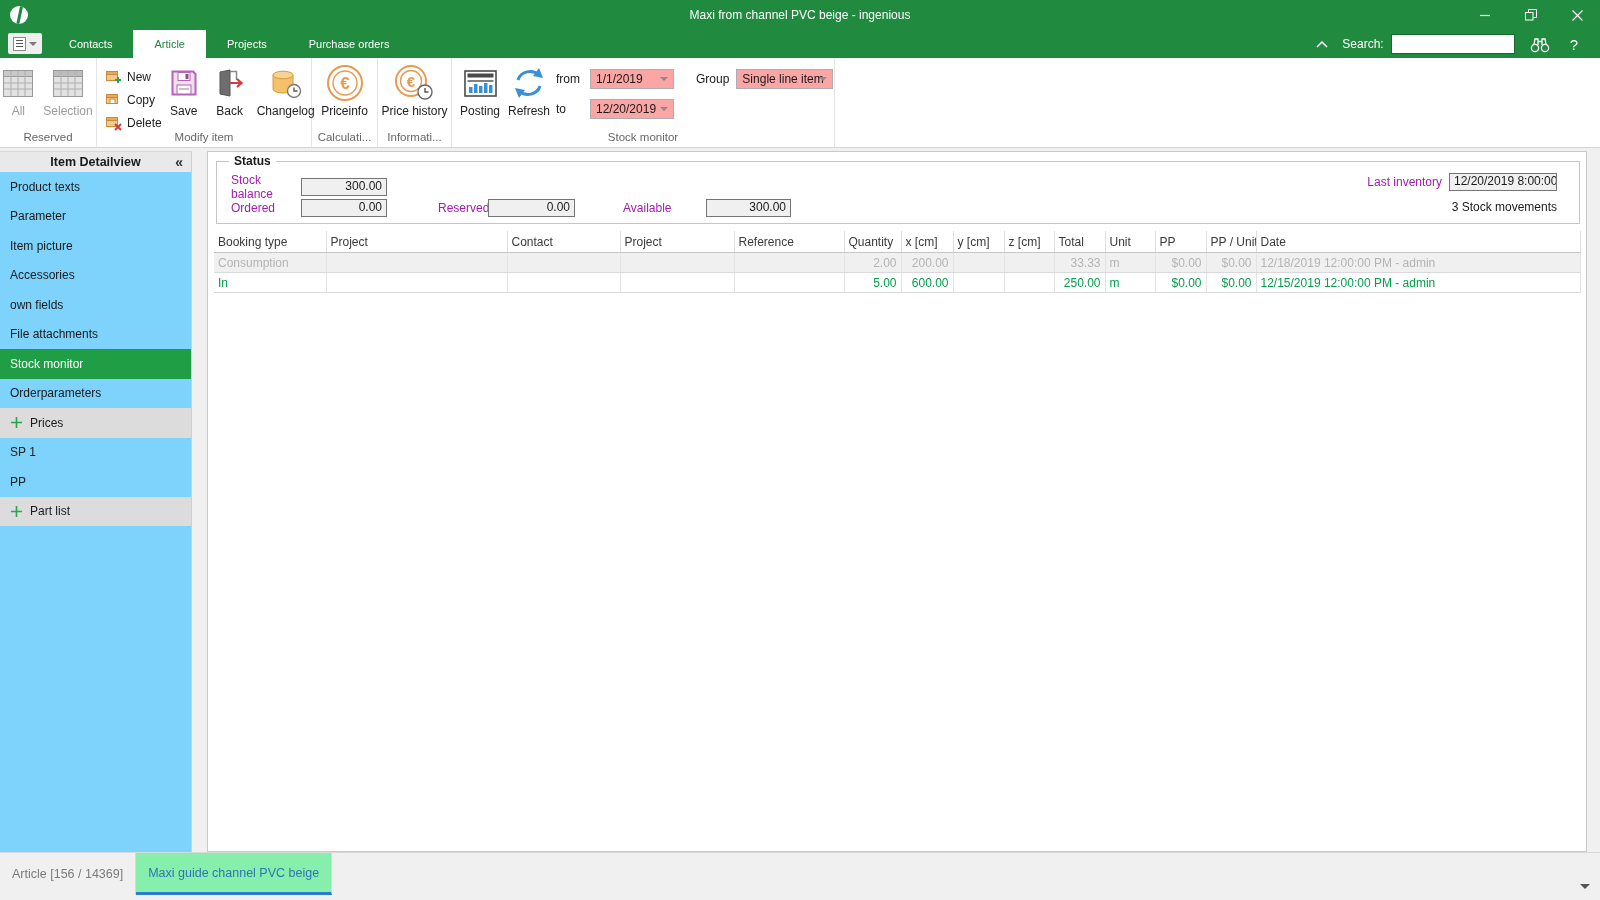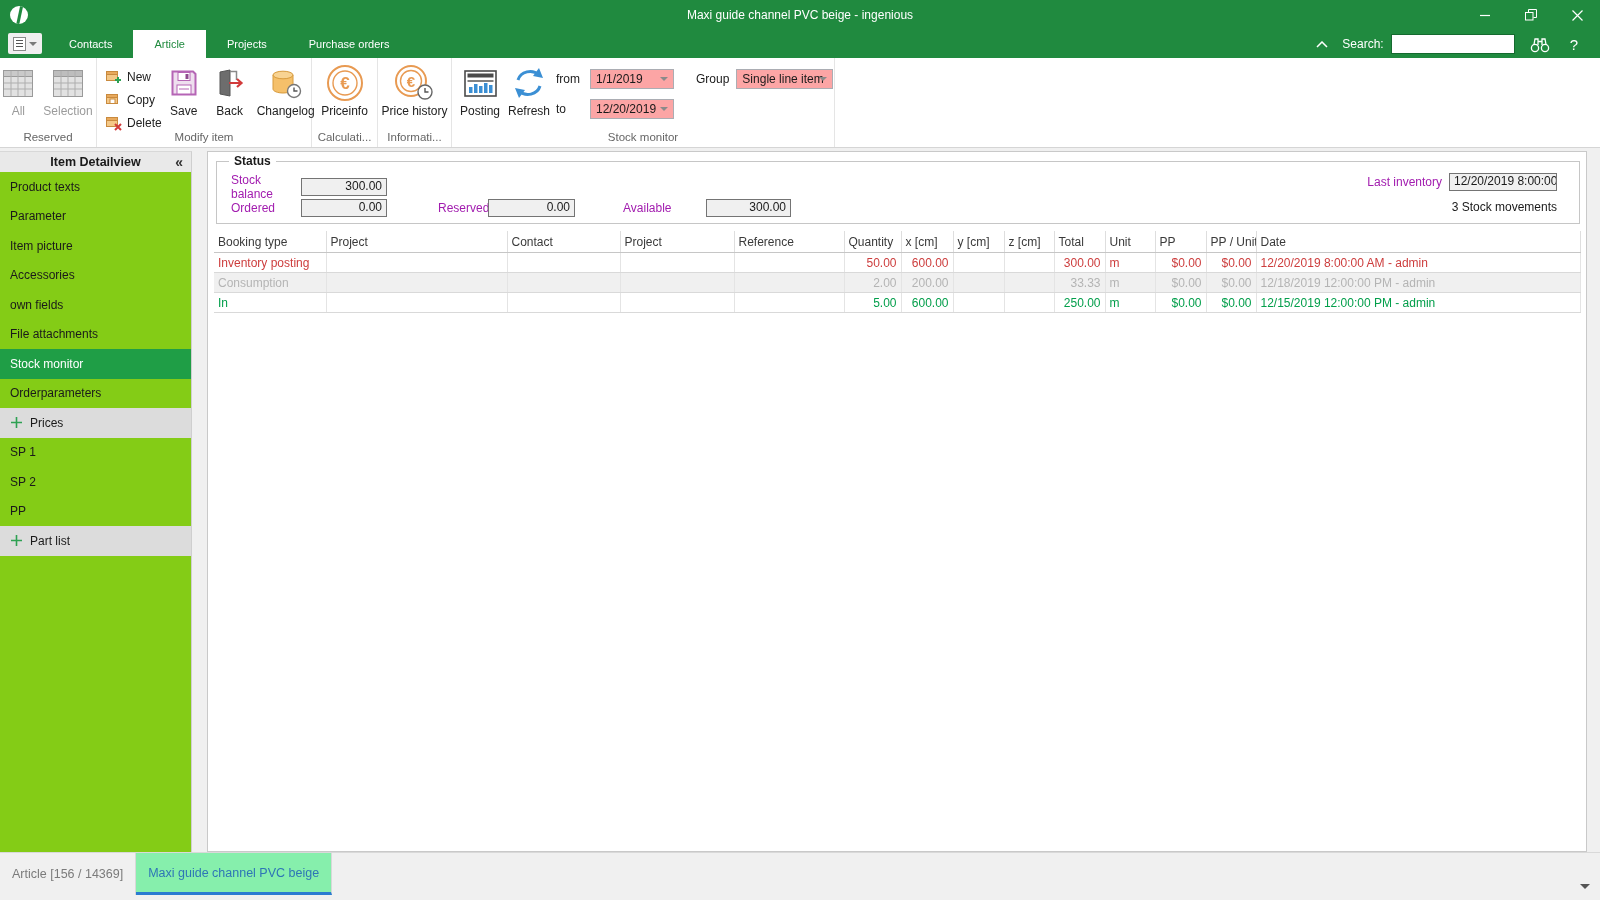--- a/index.html
+++ b/index.html
@@ -46,21 +46,21 @@
   .g-stock{width:383px;padding-left:4px;}
   .dates{display:flex;flex-direction:column;gap:10px;padding-top:11px;margin-left:2px;}
   .date-row{display:flex;align-items:center;}
   .date-label{width:34px;font-size:12px;color:#222;}
   .combo{width:84px;height:20px;border:1px solid #abadb3;background:#fca5a5;display:flex;align-items:center;padding:0 5px;font-size:12px;position:relative;box-sizing:border-box;}
   .combo .caret-down{position:absolute;right:5px;border-top-color:#8a8a8a;}
   .group-cluster{display:flex;align-items:center;padding-top:11px;margin-left:22px;align-self:flex-start;}
   .group-label{margin-right:7px;}
   .combo.wide{width:97px;}
   
-  .sidebar{position:absolute;left:0;top:151px;width:192px;bottom:48px;background:#84cc16;border-right:1px solid #cfcfcf;border-top:1px solid #d8d8d8;box-sizing:border-box;}
+  .sidebar{position:absolute;left:0;top:151px;width:192px;bottom:48px;background:#7dd3fc;border-right:1px solid #cfcfcf;border-top:1px solid #d8d8d8;box-sizing:border-box;}
   .sidebar-header{height:20px;background:#e9e9e9;display:flex;align-items:center;justify-content:center;font-weight:bold;font-size:12.5px;position:relative;}
   .collapse-btn{position:absolute;right:8px;top:0;line-height:20px;font-weight:bold;font-size:14px;color:#333;}
   .side-item{height:29.5px;display:flex;align-items:center;padding-left:10px;font-size:12px;box-sizing:border-box;}
   .side-item.selected{background:#1f9e46;color:#fff;}
   .side-item.shaded{background:#dcdcdc;}
   .plus-ic{display:flex;margin-right:7px;}
   
   .content{position:absolute;left:207px;top:151px;width:1380px;bottom:48px;background:#fff;border:1px solid #c9c9c9;box-sizing:border-box;}
   .status-box{position:absolute;left:8px;right:6px;top:9px;height:61px;border:1px solid #c6c6c6;}
   .status-legend{position:absolute;top:-8px;left:12px;background:#fff;padding:0 5px;font-weight:bold;font-size:12px;}
@@ -83,21 +83,21 @@
   .doc-tabs{display:flex;height:42px;}
   .doc-tab{display:flex;align-items:center;justify-content:center;padding:0 12px;font-size:12.5px;color:#7b7b7b;border-right:1px solid #d8d8d8;box-sizing:border-box;}
   .doc-tab.active{background:#86efac;color:#2e75b6;border-bottom:3px solid #2b7bd0;}
   .bb-caret{position:absolute;right:10px;bottom:11px;width:0;height:0;border-left:5px solid transparent;border-right:5px solid transparent;border-top:5px solid #555;}
 </style>
 </head>
 <body>
 
 <div class="titlebar">
   <div class="logo"></div>
-  <div class="win-title">Maxi guide channel PVC beige - ingenious</div>
+  <div class="win-title">Maxi from channel PVC beige - ingenious</div>
   <div class="win-controls">
     <div class="win-btn">
       <svg width="11" height="11">
           <line x1="0" y1="5.5" x2="10" y2="5.5" stroke="#fff" stroke-width="1.2"></line>
         </svg>
     </div>
     <div class="win-btn">
       <svg width="12" height="12">
           <rect x="0.5" y="3.5" width="7.5" height="7.5" fill="none" stroke="#fff"></rect>
           <path d="M3.5 3.5 V0.5 H11.5 V8.5 H8.5" fill="none" stroke="#fff"></path>
@@ -353,23 +353,20 @@
   <div class="side-item shaded">
     <span class="plus-ic">
         <svg width="13" height="13">
           <path d="M6.5 1 V12 M1 6.5 H12" stroke="#2ea153" stroke-width="1.6"></path>
         </svg>
       </span>
     <span>Prices</span>
   </div>
   <div class="side-item">
       <span>SP 1</span>
-    </div>
-  <div class="side-item">
-      <span>SP 2</span>
     </div>
   <div class="side-item">
       <span>PP</span>
     </div>
   <div class="side-item shaded">
     <span class="plus-ic">
         <svg width="13" height="13">
           <path d="M6.5 1 V12 M1 6.5 H12" stroke="#2ea153" stroke-width="1.6"></path>
         </svg>
       </span>
@@ -440,36 +437,20 @@
           <th>y [cm]</th>
           <th>z [cm]</th>
           <th>Total</th>
           <th>Unit</th>
           <th>PP</th>
           <th>PP / Unit</th>
           <th>Date</th>
         </tr>
       </thead>
       <tbody>
-        <tr class="row-red">
-          <td>Inventory posting</td>
-          <td></td>
-          <td></td>
-          <td></td>
-          <td></td>
-          <td class="num">50.00</td>
-          <td class="num">600.00</td>
-          <td class="num"></td>
-          <td class="num"></td>
-          <td class="num">300.00</td>
-          <td>m</td>
-          <td class="num">$0.00</td>
-          <td class="num">$0.00</td>
-          <td>12/20/2019 8:00:00 AM - admin</td>
-        </tr>
         <tr class="row-gray">
           <td>Consumption</td>
           <td></td>
           <td></td>
           <td></td>
           <td></td>
           <td class="num">2.00</td>
           <td class="num">200.00</td>
           <td class="num"></td>
           <td class="num"></td>

